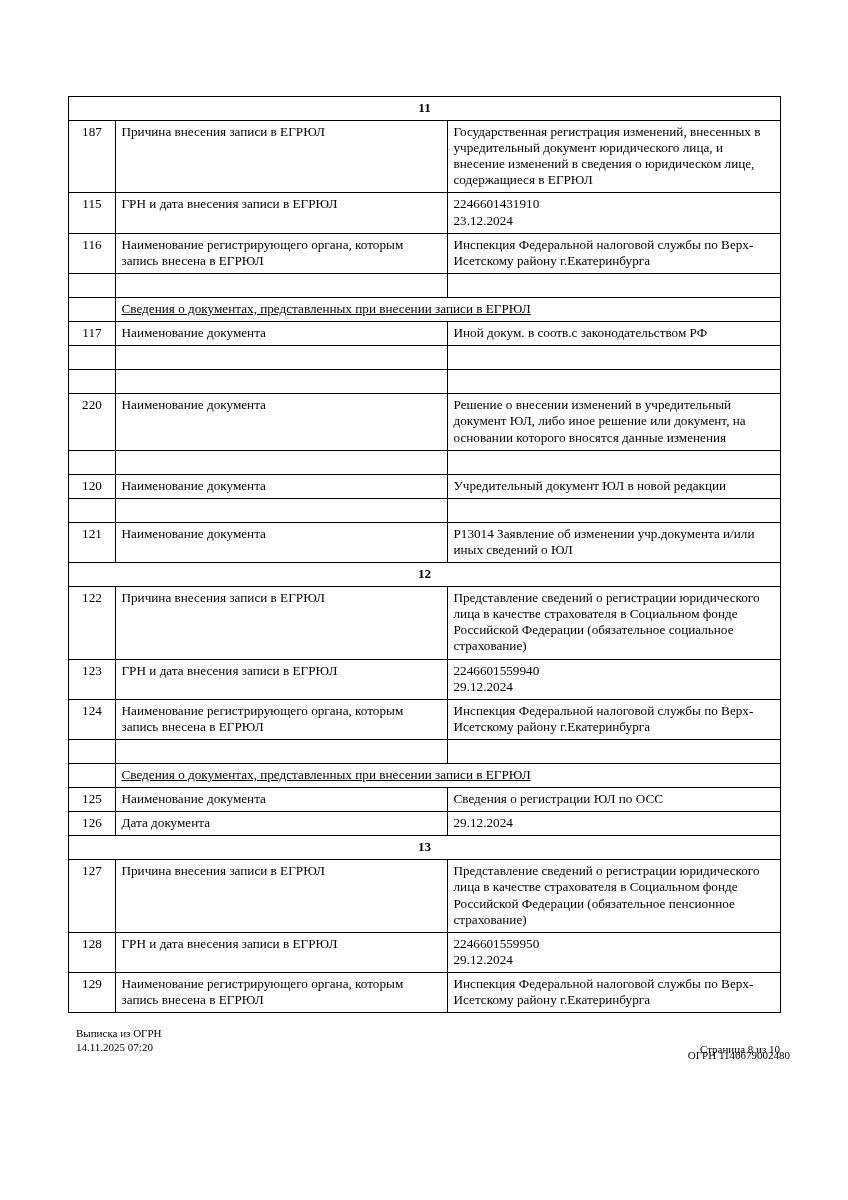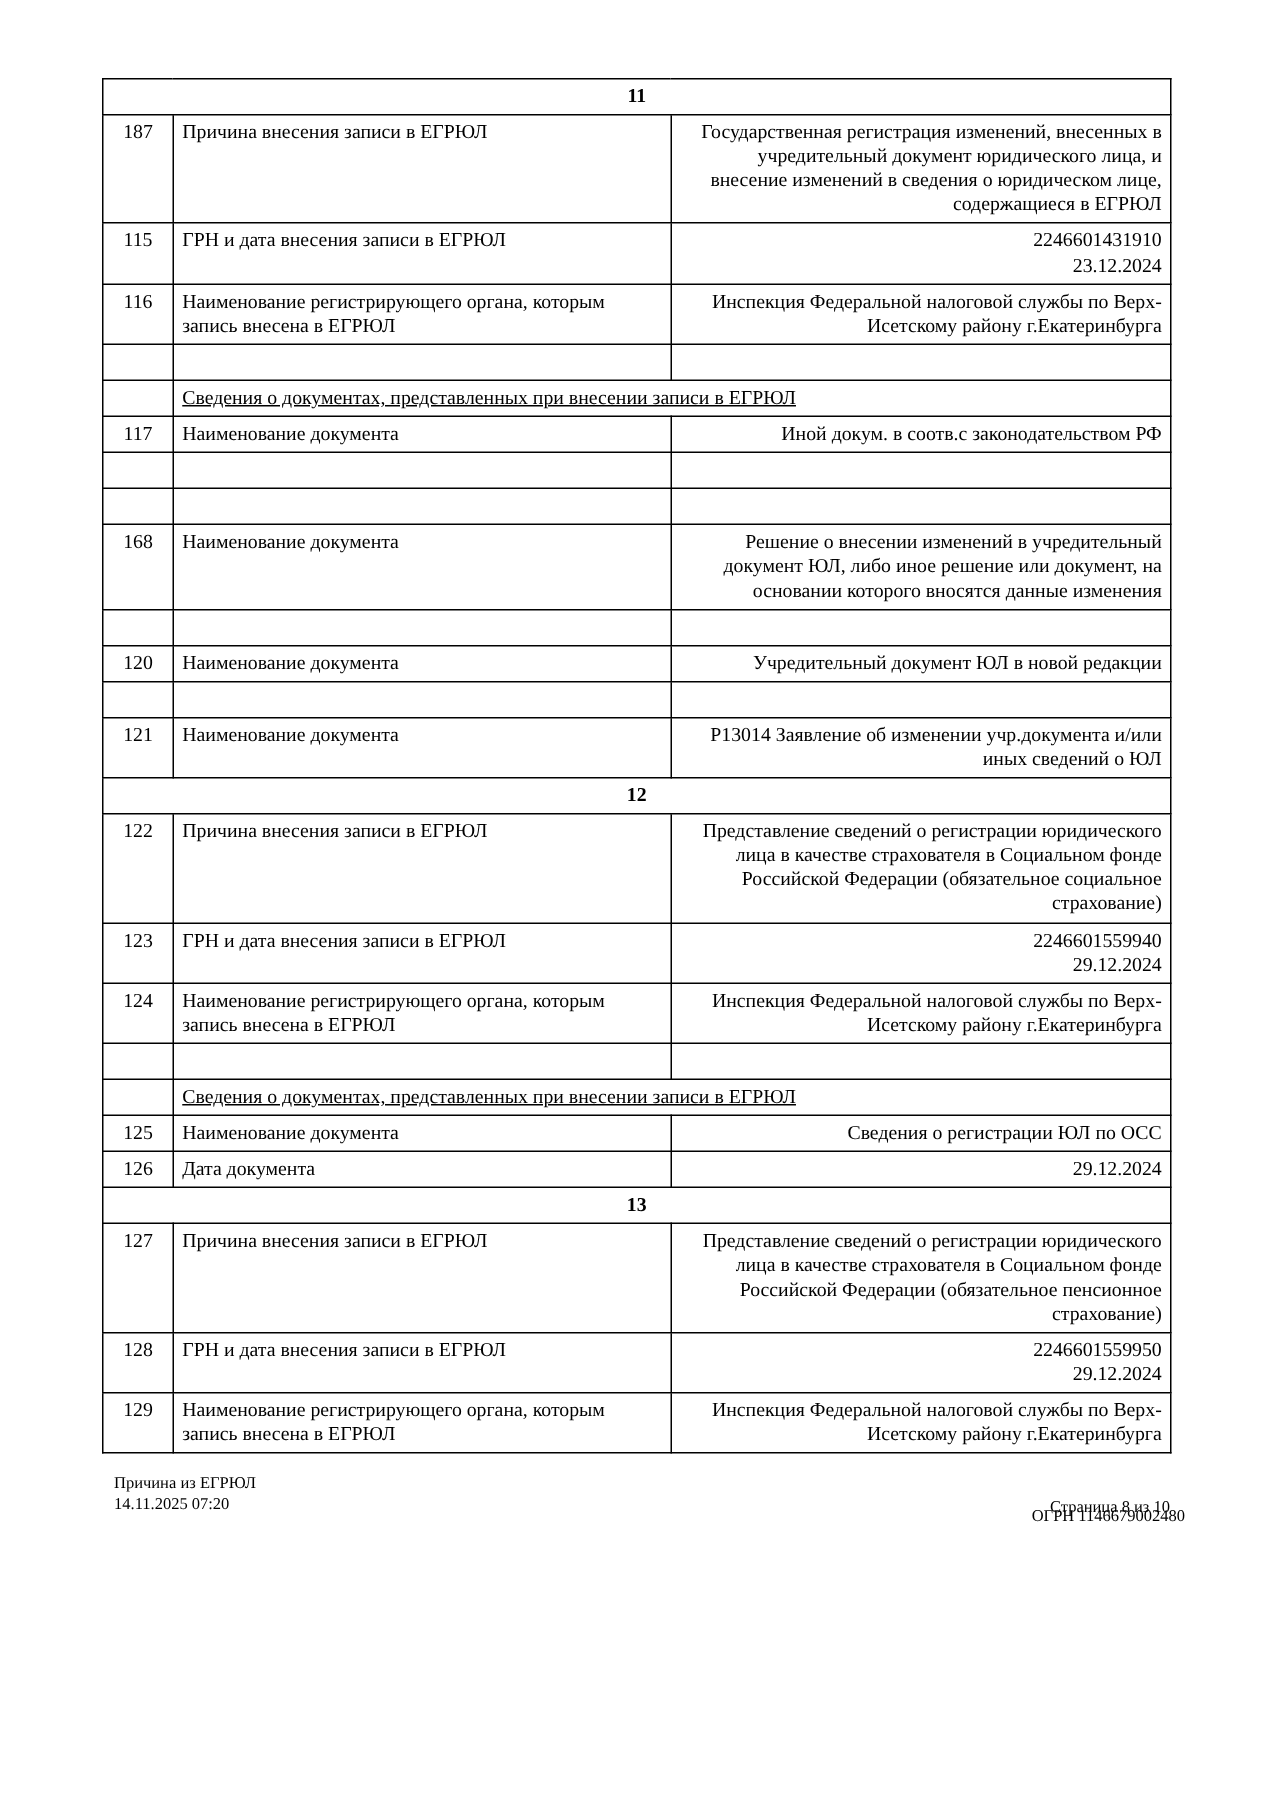--- a/index.html
+++ b/index.html
@@ -13,20 +13,21 @@
     font-family: "Liberation Serif", serif;
     color: #000;
     position: relative;
   }
   .page {
     position: relative;
     width: 848px;
     height: 1016px;
     box-sizing: border-box;
     padding: 52px 58px 0 58px;
+    margin-top: 44px;
   }
   table.doc-table {
     width: 712px;
     border-collapse: collapse;
     table-layout: fixed;
     margin: 0 auto;
   }
   table.doc-table td {
     border: 1px solid #000;
     vertical-align: top;
@@ -81,21 +82,21 @@
     left: 0;
     right: 0;
     text-align: right;
     top: 22px;
   }
   .footer .fr {
     position: absolute;
     right: 10px;
     top: 16px;
   }
-  .nowrap-line { white-space: pre-line; text-align: right; }
+  .nowrap-line { white-space: pre-line; }
 </style>
 </head>
 <body>
 
 <div class="page">
 
   <table class="doc-table">
     <colgroup>
       <col class="c-num">
       <col class="c-label">
@@ -139,21 +140,21 @@
           <td class="spacer">&nbsp;</td>
           <td class="spacer">&nbsp;</td>
           <td class="spacer">&nbsp;</td>
         </tr>
         <tr>
           <td class="spacer">&nbsp;</td>
           <td class="spacer">&nbsp;</td>
           <td class="spacer">&nbsp;</td>
         </tr>
         <tr>
-          <td class="num">168</td>
+          <td class="num">220</td>
           <td class="label">Наименование документа</td>
           <td class="value nowrap-line">Решение о внесении изменений в учредительный документ ЮЛ, либо иное решение или документ, на основании которого вносятся данные изменения</td>
         </tr>
         <tr>
           <td class="spacer">&nbsp;</td>
           <td class="spacer">&nbsp;</td>
           <td class="spacer">&nbsp;</td>
         </tr>
         <tr>
           <td class="num">120</td>
@@ -225,20 +226,20 @@
         <tr>
           <td class="num">129</td>
           <td class="label">Наименование регистрирующего органа, которым запись внесена в ЕГРЮЛ</td>
           <td class="value nowrap-line">Инспекция Федеральной налоговой службы по Верх-Исетскому району г.Екатеринбурга</td>
         </tr>
       </tbody>
   </table>
 
   <div class="footer">
     <div class="fl">
-      <div>Причина из ЕГРЮЛ</div>
+      <div>Выписка из ОГРН</div>
       <div>14.11.2025 07:20</div>
     </div>
     <div class="fc">ОГРН 1146679002480</div>
     <div class="fr">Страница 8 из 10</div>
   </div>
 
 </div>
 
 </body></html>

